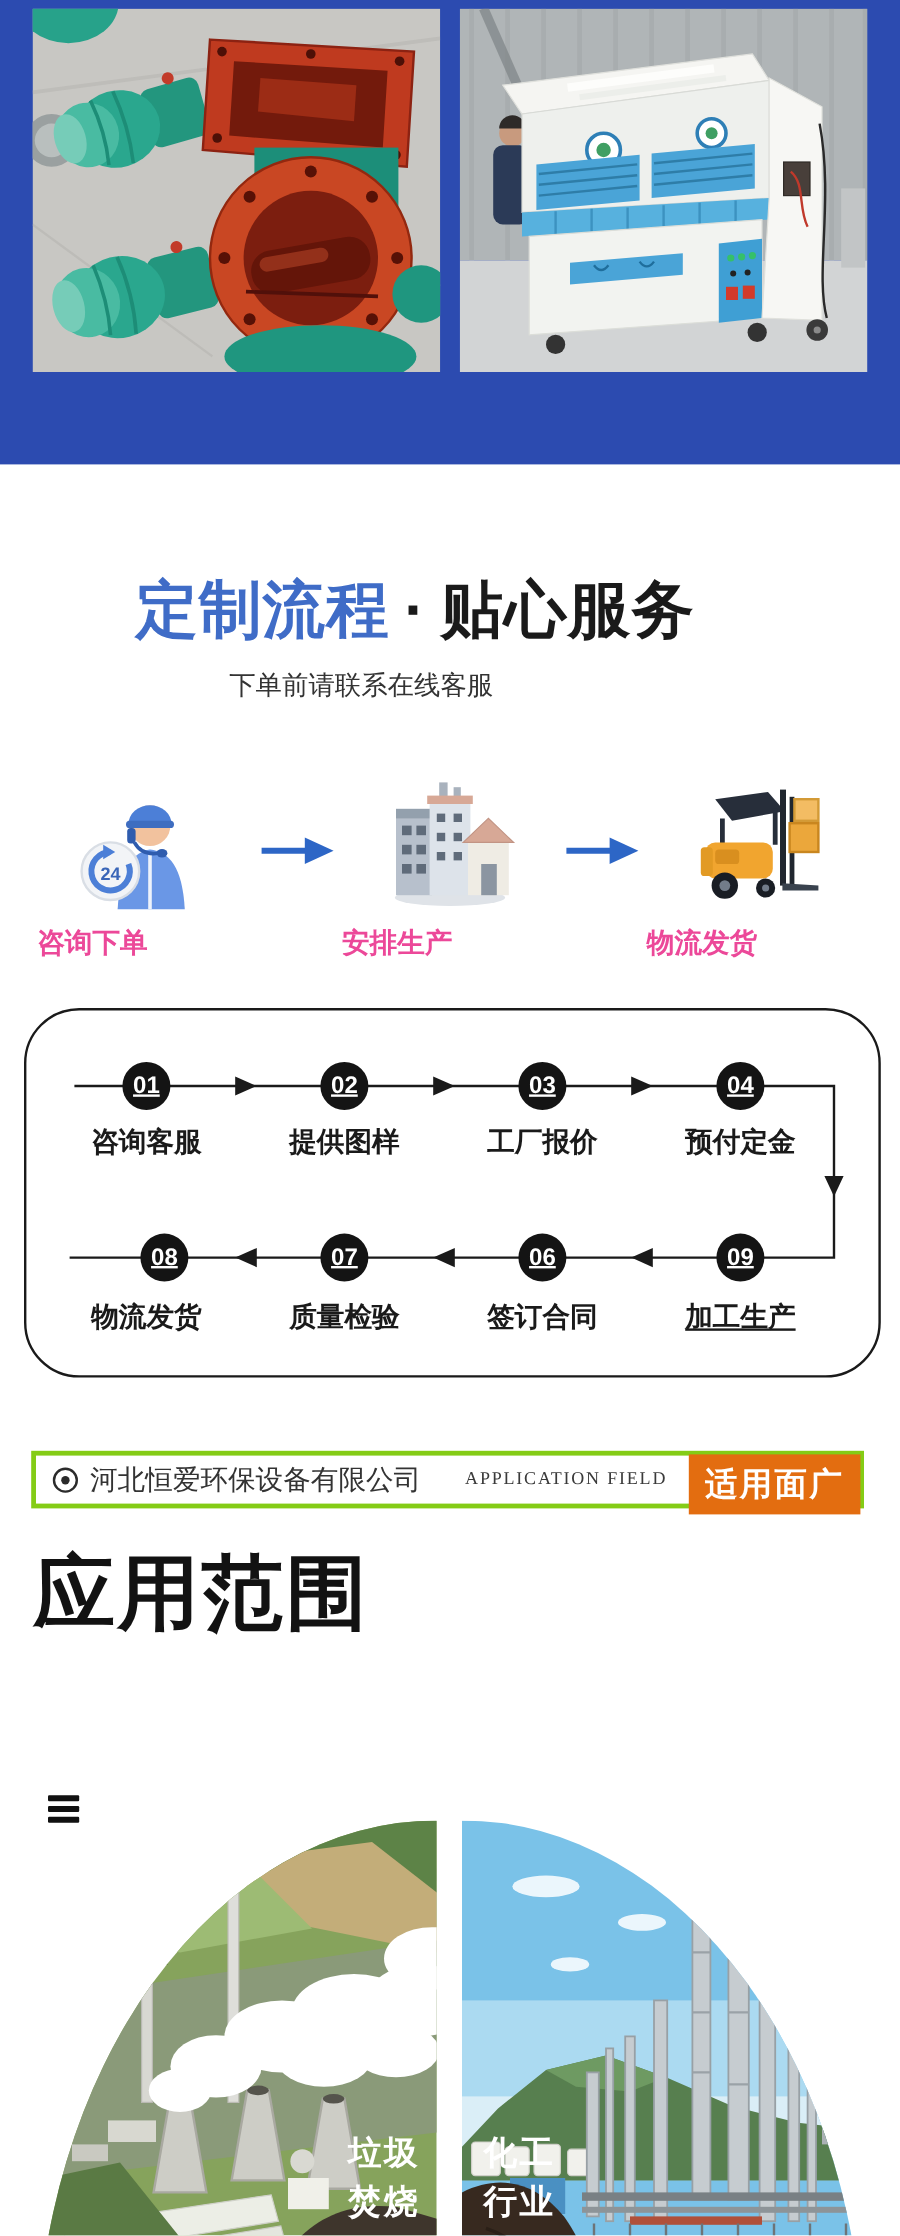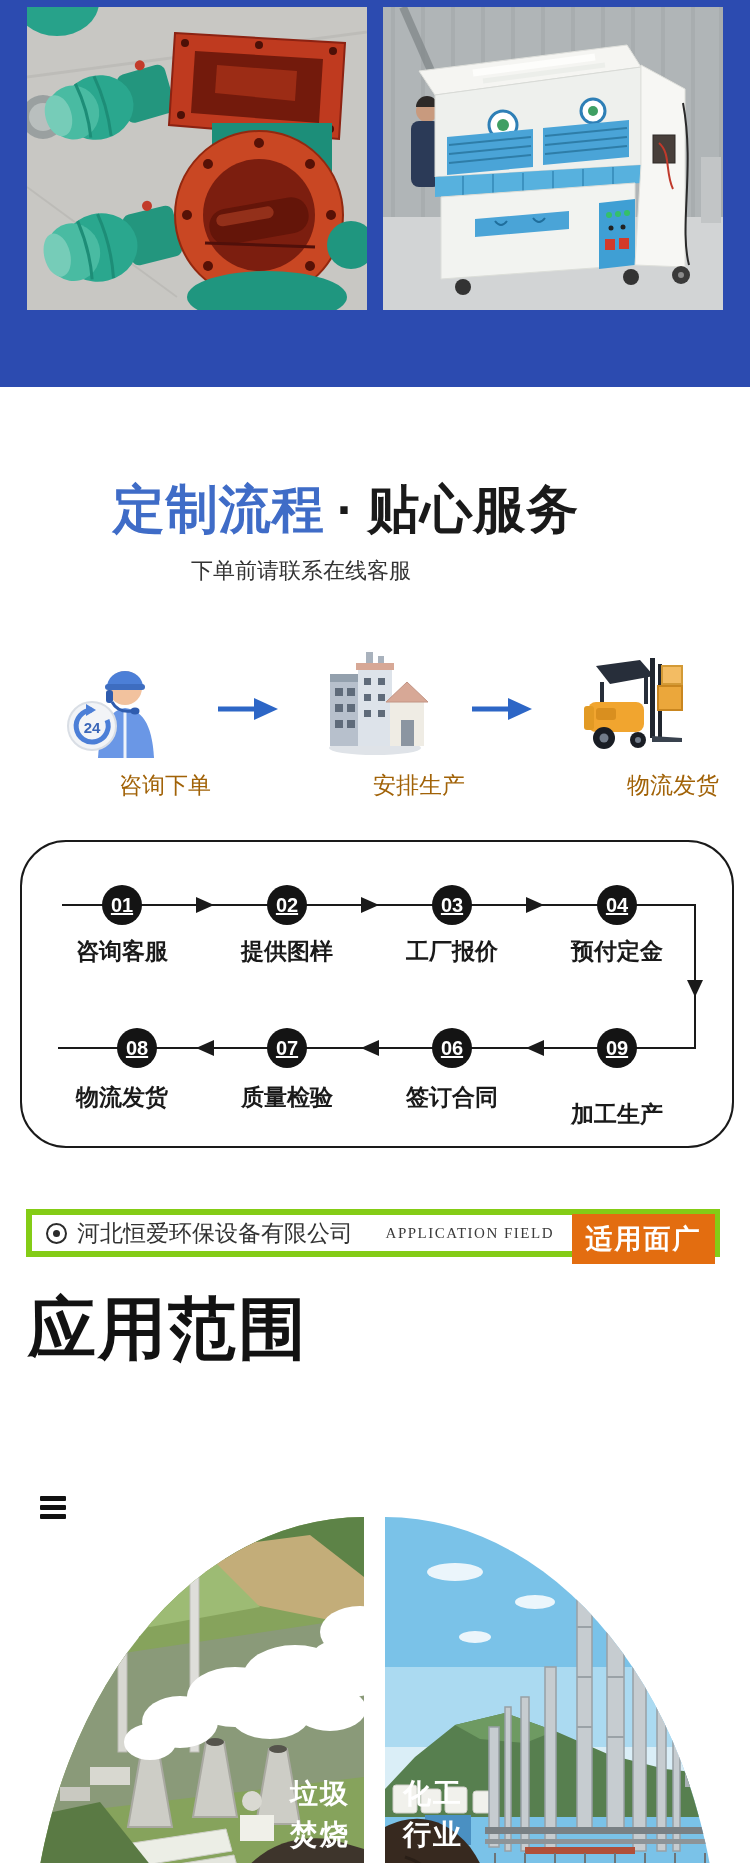--- a/index.html
+++ b/index.html
@@ -18,39 +18,39 @@
       font-size:52px;font-weight:900;letter-spacing:1px;color:#1a1a1a;line-height:58px;}
   .t-blue{color:#3f6cc7;}
   .t-sep{margin:0 12px;color:#1a1a1a;}
   .process-subtitle{position:absolute;left:0;top:556px;width:602px;text-align:center;
       font-size:22px;color:#333;}
 
   .qs-icon{position:absolute;top:646px;width:110px;height:112px;}
   .qs-1{left:66px;}.qs-2{left:320px;}.qs-3{left:574px;}
   .qs-arrow{position:absolute;top:696px;width:64px;height:26px;}
   .qs-arrow-1{left:216px;}.qs-arrow-2{left:470px;}
-  .qs-label{position:absolute;top:770px;width:180px;text-align:right;
-      font-size:23px;font-weight:400;color:#a16207;}
+  .qs-label{position:absolute;top:770px;width:180px;text-align:left;
+      font-size:23px;font-weight:700;color:#ec4899;}
   .qs-label-1{left:31px;}.qs-label-2{left:285px;}.qs-label-3{left:539px;}
 
   
   .flow-box{position:absolute;left:20px;top:840px;width:714px;height:308px;box-sizing:border-box;
       border:2px solid #1a1a1a;border-radius:46px;}
   .flow-lines{position:absolute;left:0;top:0;width:710px;height:304px;}
   .fnode{position:absolute;width:40px;height:40px;border-radius:50%;background:#141414;color:#fff;
       font-size:20px;font-weight:700;display:flex;align-items:center;justify-content:center;text-decoration:underline;}
   .fn-1{left:80px;top:43px;}.fn-2{left:245px;top:43px;}.fn-3{left:410px;top:43px;}.fn-4{left:575px;top:43px;}
   .fn-8{left:95px;top:186px;}.fn-7{left:245px;top:186px;}.fn-6{left:410px;top:186px;}.fn-5{left:575px;top:186px;}
   .flabel{position:absolute;width:160px;text-align:center;font-size:23px;font-weight:600;color:#1a1a1a;}
   .fl-1{left:20px;top:94px;}.fl-2{left:185px;top:94px;}.fl-3{left:350px;top:94px;}.fl-4{left:515px;top:94px;}
-  .fl-8{left:20px;top:240px;}.fl-7{left:185px;top:240px;}.fl-6{left:350px;top:240px;}.fl-5{left:515px;top:257px;}
+  .fl-8{left:20px;top:240px;}.fl-7{left:185px;top:240px;}.fl-6{left:350px;top:240px;}.fl-5{left:515px;top:240px;text-decoration:underline;}
 
   
   .app-bar{position:absolute;left:26px;top:1209px;width:694px;height:48px;box-sizing:border-box;
-      border:6px solid #84cc16;background:#fff;display:flex;align-items:center;
+      border:4px solid #84cc16;background:#fff;display:flex;align-items:center;
       padding:0 160px 0 14px;}
   .bullseye{width:17px;height:17px;border:2px solid #2b2b2b;border-radius:50%;flex:none;
       display:flex;align-items:center;justify-content:center;}
   .bullseye-dot{width:7px;height:7px;border-radius:50%;background:#2b2b2b;}
   .company{margin-left:10px;font-size:23px;color:#333;white-space:nowrap;}
   .app-en{margin-left:auto;font-family:"Liberation Serif",serif;font-size:15px;
       letter-spacing:1.5px;color:#3a3a3a;white-space:nowrap;}
   .app-badge{position:absolute;right:-1px;top:-1px;width:143px;height:50px;background:#e36d10;
       color:#fff;font-size:27px;font-weight:600;letter-spacing:2px;
       display:flex;align-items:center;justify-content:center;}

